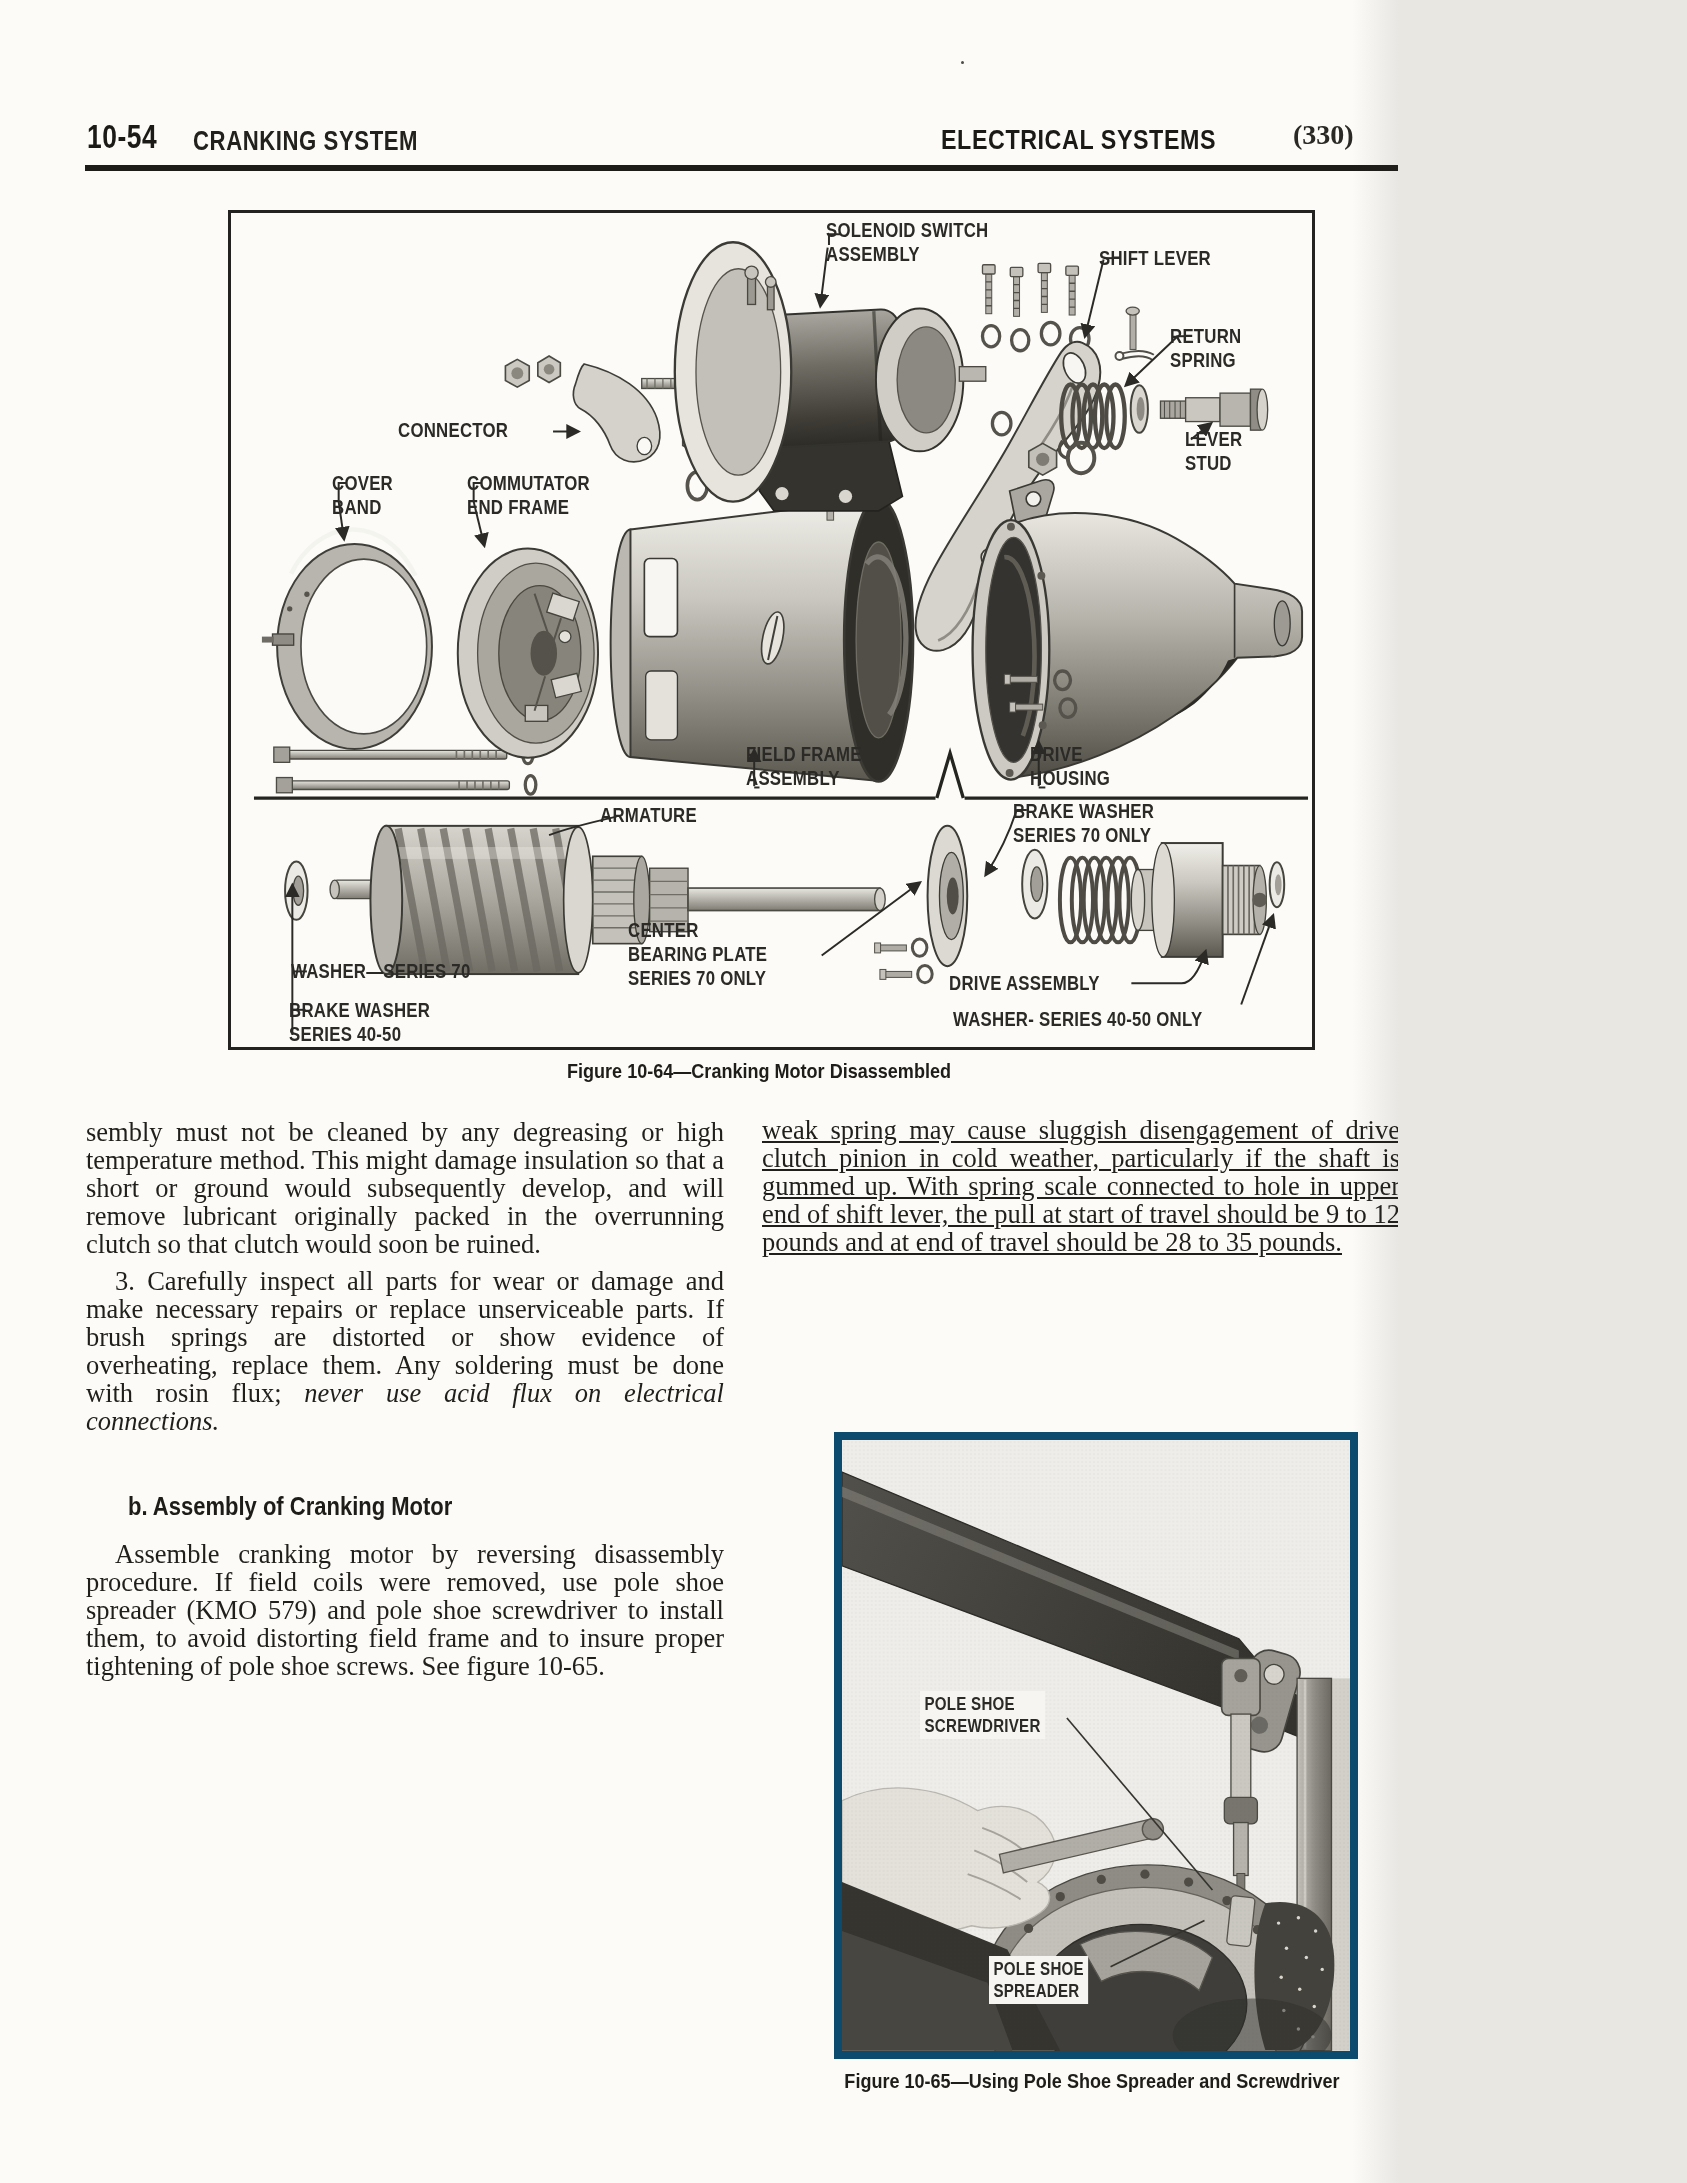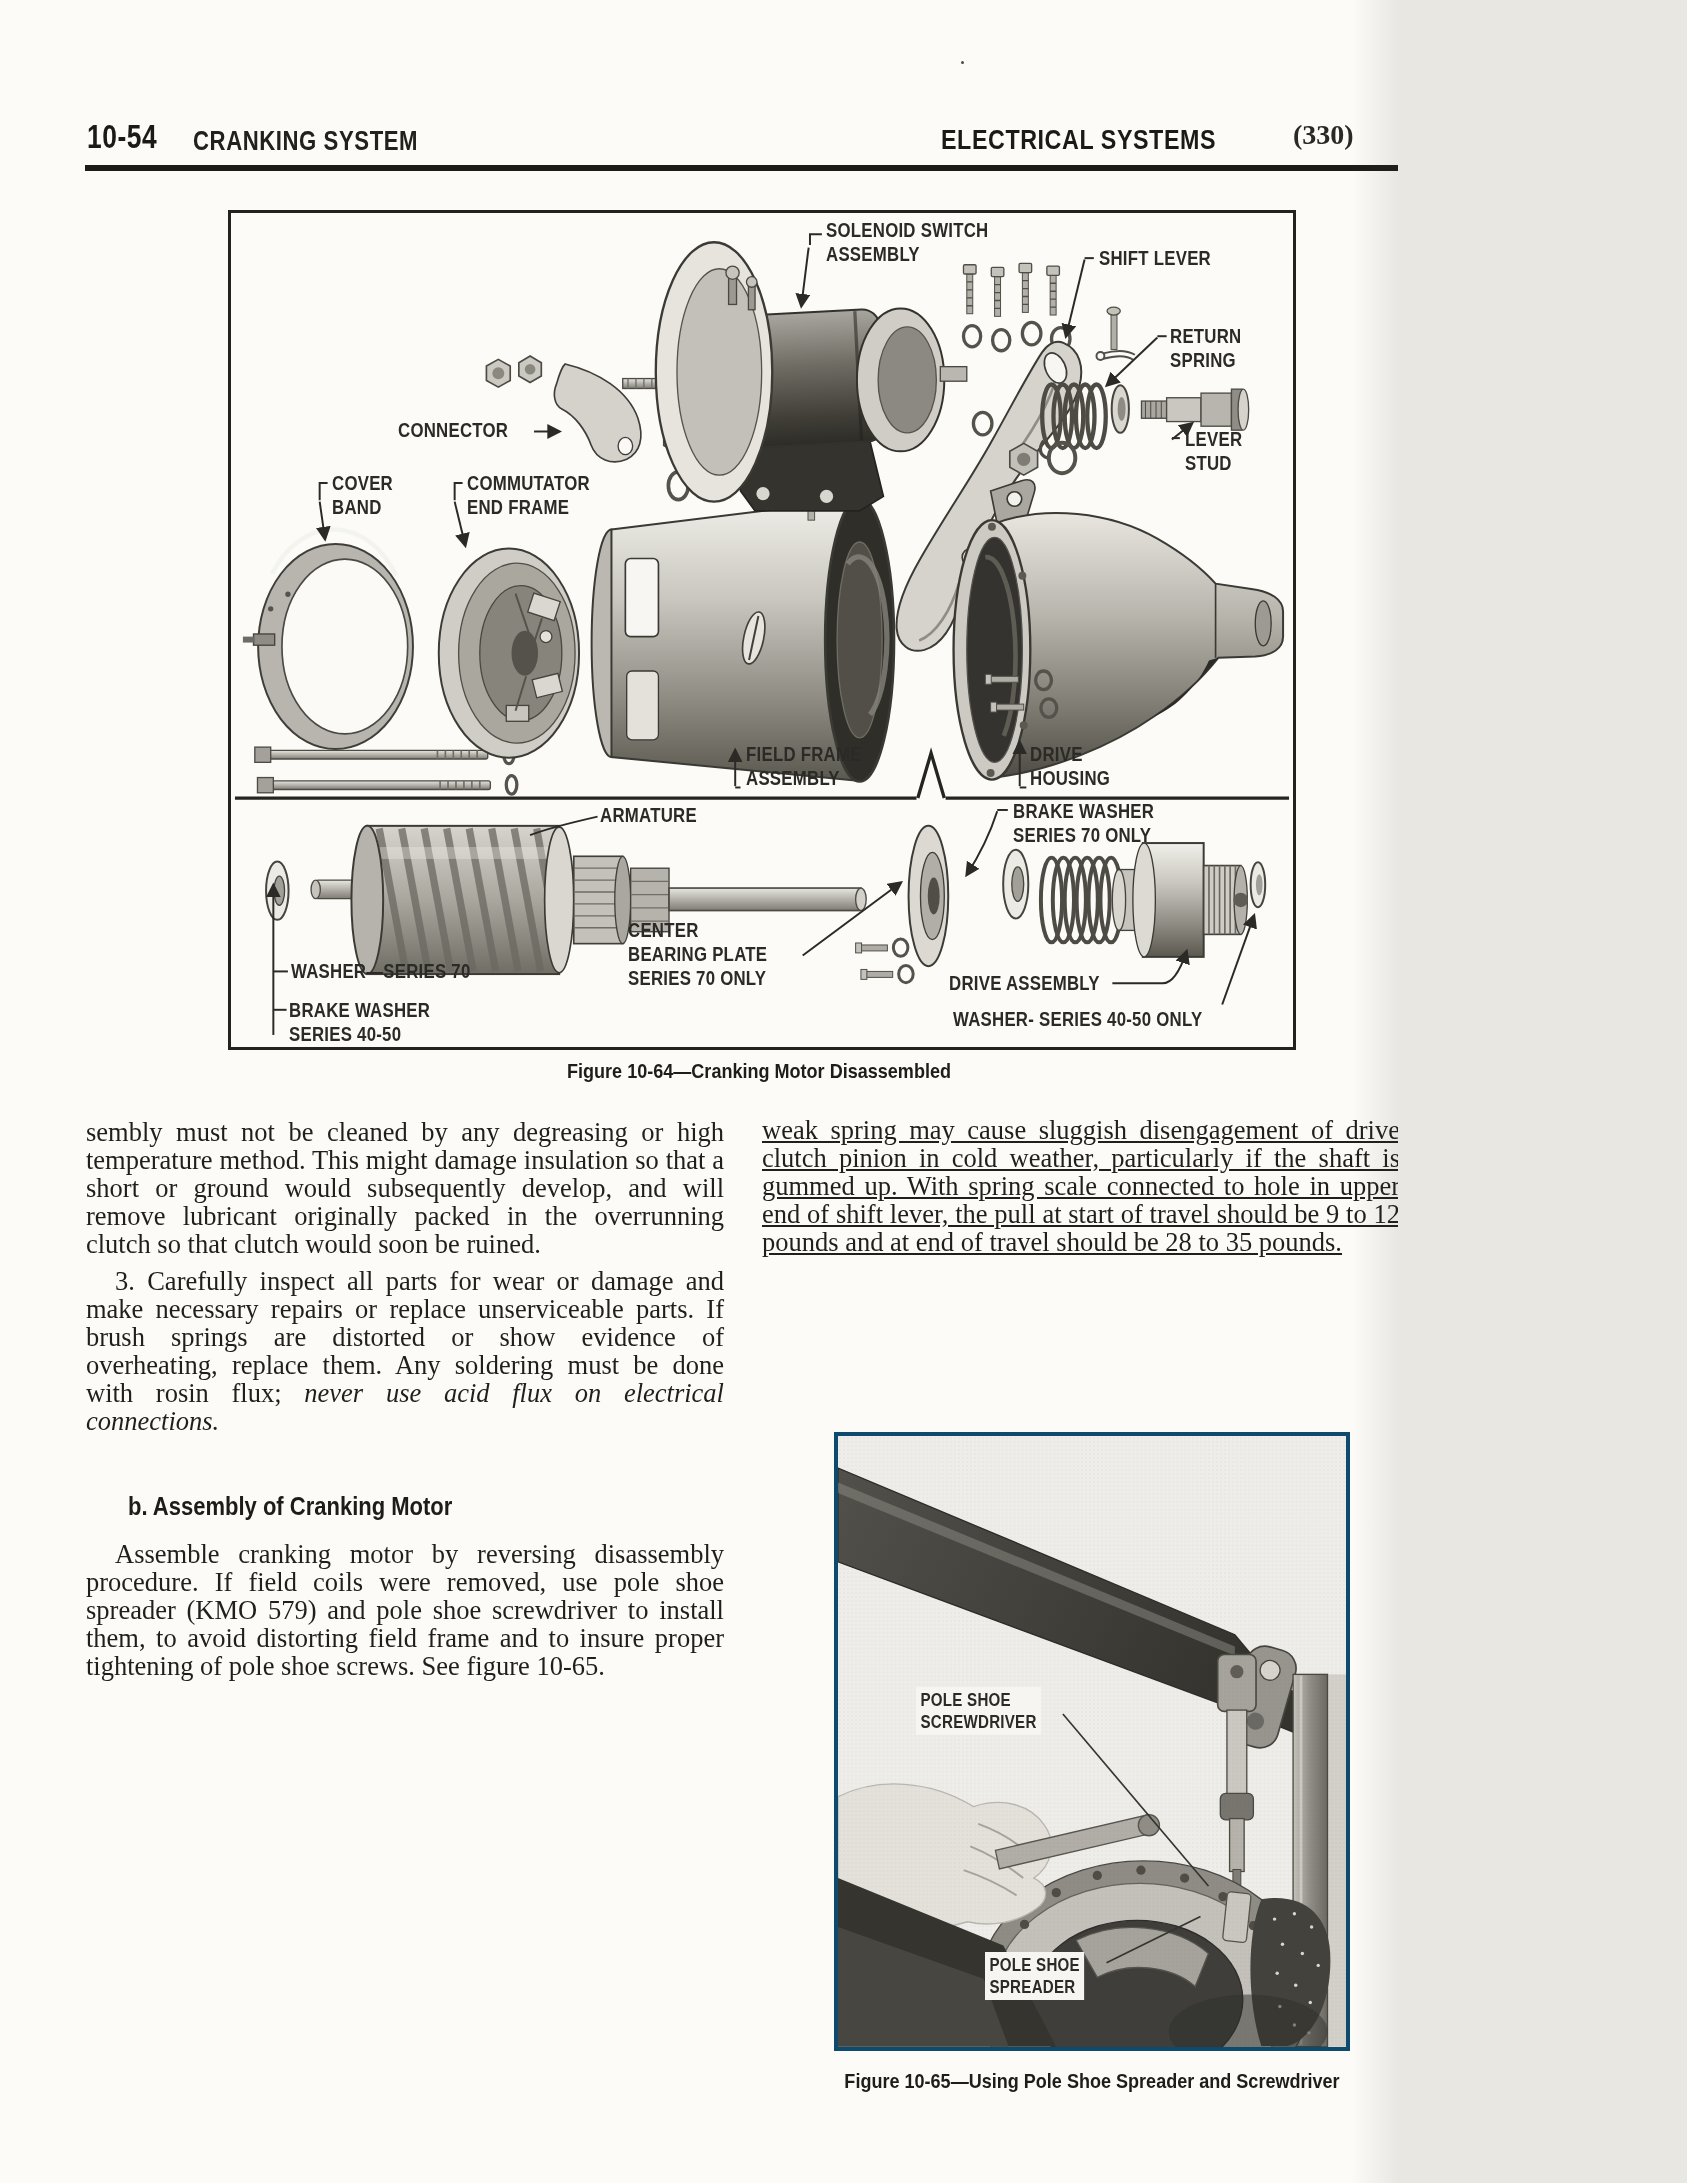--- a/index.html
+++ b/index.html
@@ -23,42 +23,42 @@
   .fig-caption{font-family:"Liberation Sans",sans-serif;font-weight:700;font-size:20.5px;
                color:#1e1d1a;text-align:center;transform:scaleX(.88);transform-origin:center top;}
   
   .col{position:absolute;width:638px;font-size:26.5px;line-height:28px;text-align:justify;}
   .col p{margin:0 0 8.6px 0;}
   .col p.ind{text-indent:29px;}
   .subhead{font-family:"Liberation Sans",sans-serif;font-weight:700;font-size:25px;
            margin:57px 0 20px 42px;transform:scaleX(.88);transform-origin:left top;
            color:#1d1c19;text-indent:0;}
   
-  .fig65{border:4px solid #0c4a6e;background:#efede9;}
+  .fig65{border:8px solid #0c4a6e;background:#efede9;}
   .plabel{position:absolute;font-family:"Liberation Sans",sans-serif;font-weight:700;
           font-size:18px;line-height:22px;letter-spacing:0.3px;color:#2b2a27;
           white-space:pre-line;background:#f6f5f1;padding:2px 5.3px;
           transform:scaleX(.84);transform-origin:left top;}
   
   .speck{position:absolute;background:#4d4b46;border-radius:50%;}
   .edge-shade{position:absolute;top:0;right:0;width:46px;height:2183px;
               background:linear-gradient(to right,rgba(0,0,0,0),rgba(60,55,45,.10));}
 </style>
 </head>
 <body>
 
 <div class="page">
 
   <div class="abs hdr-num" style="left:87px;top:118px;">10-54</div>
   <div class="abs hdr-left" style="left:193px;top:126px;">CRANKING SYSTEM</div>
   <div class="abs hdr-right" style="left:941px;top:123px;">ELECTRICAL SYSTEMS</div>
   <div class="abs hdr-page" style="left:1293px;top:119px;">(330)</div>
   <div class="abs hdr-rule" style="left:85px;top:165px;width:1319px;"></div>
 
-  <div class="abs fig64" style="left:228px;top:210px;width:1062px;height:834px;">
+  <div class="abs fig64" style="left:228px;top:210px;width:1062px;height:834px;padding-left:19px;">
     <svg width="1062" height="834" viewBox="0 0 1605 1260">
       <defs>
         <linearGradient id="gCyl" x1="0" y1="0" x2="0" y2="1">
           <stop offset="0" stop-color="#f0efe9"></stop>
             <stop offset=".35" stop-color="#c9c7bf"></stop>
           <stop offset=".7" stop-color="#8f8d84"></stop>
             <stop offset="1" stop-color="#5b594f"></stop>
         </linearGradient>
         <linearGradient id="gCyl2" x1="0" y1="0" x2="0" y2="1">
           <stop offset="0" stop-color="#e8e6df"></stop>

